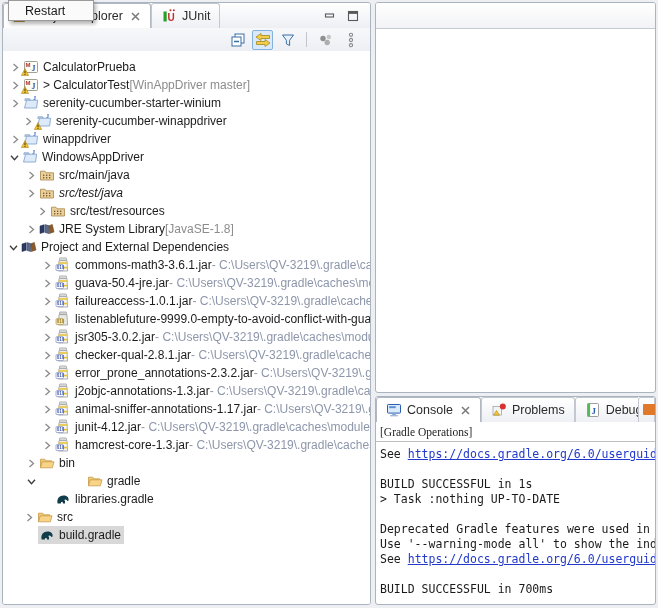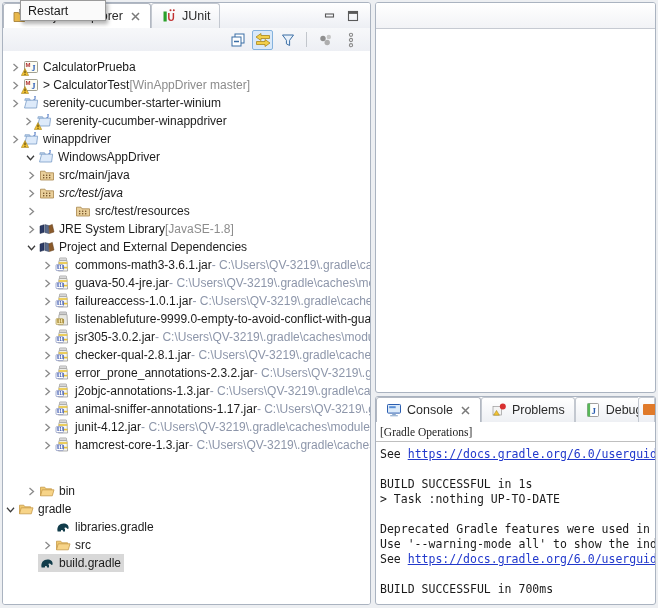--- a/index.html
+++ b/index.html
@@ -48,23 +48,23 @@
   .deco{color:#8c8c8c;}
   .jpath{color:#8d96aa;}
 
   .edstrip{height:25px;border-bottom:1px solid #c6cad2;background:linear-gradient(#ffffff,#f2f3f6);}
 
   .chead{font-size:11.5px;color:#1c1c1c;padding:4px 0 3px 4px;border-bottom:1px solid #bfbfbf;background:#fff;font-family:Liberation Serif, serif;}
   .clines{padding:5px 0 0 4px;font-family:"DejaVu Sans Mono","Liberation Mono",monospace;
           font-size:11.5px;line-height:15px;white-space:pre;color:#1a1a1a;overflow:hidden;}
   .clink{color:#2239cc;text-decoration:underline;}
 
-  .tooltip{position:absolute;left:20px;top:0;width:86px;height:21px;background:#fafafa;border:1px solid #9a9a9a;
+  .tooltip{position:absolute;left:8px;top:0;width:86px;height:21px;background:#fafafa;border:1px solid #9a9a9a;
            box-shadow:2px 3px 4px rgba(0,0,0,.3);font-size:12.5px;color:#1a1a1a;display:flex;align-items:center;
-           padding-left:7px;z-index:20;box-sizing:border-box;}
+           padding-left:16px;z-index:20;box-sizing:border-box;}
 </style>
 </head>
 <body>
 
 <div class="root">
 
   <div class="stack explorer">
     <div class="tabbar">
       <div class="tabs" id="xtabs">
           <div class="tab active">
@@ -271,21 +271,21 @@
                 <svg viewBox="0 0 8 8">
                   <path d="M4 0.5 L7.7 7.5 L0.3 7.5 Z" fill="#f2c233" stroke="#9a7a10" stroke-width="0.5"></path>
                   <rect x="3.5" y="2.6" width="1" height="2.6" fill="#403000"></rect>
                   <rect x="3.5" y="5.9" width="1" height="1" fill="#403000"></rect>
                 </svg>
               </span>
             </span>
             <span class="lbl">winappdriver</span>
           </span>
         </div>
-        <div class="trow" style="padding-left: 20px;">
+        <div class="trow" style="padding-left: 4px;">
           <span class="chev">
             <svg viewBox="0 0 9 9">
               <path d="M1 2.8 L4.5 6.8 L8 2.8" fill="none" stroke="#3c3c3c" stroke-width="1.3"></path>
             </svg>
           </span>
           <span class="grp">
             <span class="ic">
               <span class="icbase">
                 <svg viewBox="0 0 16 16">
                   <path d="M2 6 L2 3.8 L6.6 3.8 L7.6 6" fill="#c8dcf0" stroke="#7a9cc6" stroke-width="0.8"></path>
@@ -340,21 +340,21 @@
                     <circle cx="4.7" cy="10.8" r="0.75"></circle>
                     <circle cx="7.7" cy="10.8" r="0.75"></circle>
                     <circle cx="10.7" cy="10.8" r="0.75"></circle>
                   </g>
                 </svg>
               </span>
             </span>
             <span class="lbl">src/test/java</span>
           </span>
         </div>
-        <div class="trow" style="padding-left: 21px; gap: 36px;">
+        <div class="trow" style="padding-left: 32px;">
           <span class="chev">
             <svg viewBox="0 0 9 9">
               <path d="M2.5 1 L6.5 4.5 L2.5 8" fill="none" stroke="#8a8a8a" stroke-width="1.3"></path>
             </svg>
           </span>
           <span class="grp">
             <span class="ic">
               <span class="icbase">
                 <svg viewBox="0 0 16 16">
                   <path d="M1.5 13 L1.5 4.2 L6 4.2 L7 5.8 L14.5 5.8 L14.5 13 Z" fill="#e9cf9a" stroke="#a8854a" stroke-width="0.8"></path>
@@ -385,21 +385,21 @@
                   <path d="M1 12.5 L5 11.3 L5 3.8 L1 5 Z" fill="#2b3a66" stroke="#1a2440" stroke-width="0.5"></path>
                   <path d="M5.8 11.4 L9.8 12.6 L9.8 4.6 L5.8 3.6 Z" fill="#5a6a8a" stroke="#33405e" stroke-width="0.5"></path>
                   <path d="M10.4 12.6 L15 11 L13.3 3.4 L9.9 4.8 Z" fill="#8a5a2a" stroke="#5e3a18" stroke-width="0.5"></path>
                 </svg>
               </span>
             </span>
             <span class="lbl">JRE System Library</span>
             <span class="deco"> [JavaSE-1.8]</span>
           </span>
         </div>
-        <div class="trow" style="padding-left: 21px;">
+        <div class="trow" style="padding-left: 3px;">
           <span class="chev">
             <svg viewBox="0 0 9 9">
               <path d="M1 2.8 L4.5 6.8 L8 2.8" fill="none" stroke="#3c3c3c" stroke-width="1.3"></path>
             </svg>
           </span>
           <span class="grp">
             <span class="ic">
               <span class="icbase">
                 <svg viewBox="0 0 16 16">
                   <path d="M1 12.5 L5 11.3 L5 3.8 L1 5 Z" fill="#2b3a66" stroke="#1a2440" stroke-width="0.5"></path>
@@ -654,39 +654,39 @@
                   <rect x="3.5" y="9.8" width="9" height="1.6" fill="#e8c23a"></rect>
                   <rect x="1" y="7.6" width="7.4" height="6" rx="1" fill="#ffffff" stroke="#6a78b0" stroke-width="0.6"></rect>
                   <text x="1.7" y="12.4" font-size="4.6" font-weight="bold" fill="#3a56b0" font-family="Liberation Sans,sans-serif">010</text>
                 </svg>
               </span>
             </span>
             <span class="lbl">hamcrest-core-1.3.jar</span>
             <span class="jpath"> - C:\Users\QV-3219\.gradle\caches</span>
           </span>
         </div>
-        <div class="trow" style="padding-left: 21px; margin-top: 28px;">
+        <div class="trow" style="padding-left: 21px;">
           <span class="chev">
             <svg viewBox="0 0 9 9">
               <path d="M2.5 1 L6.5 4.5 L2.5 8" fill="none" stroke="#8a8a8a" stroke-width="1.3"></path>
             </svg>
           </span>
           <span class="grp">
             <span class="ic">
               <span class="icbase">
                 <svg viewBox="0 0 16 16">
                   <path d="M1.5 12.8 L1.5 4.2 L5.8 4.2 L6.9 5.8 L12.6 5.8 L12.6 7" fill="#f0c970" stroke="#c69a4a" stroke-width="0.8"></path>
                   <path d="M1.5 12.8 L3.2 6.8 L15 6.8 L13.3 12.8 Z" fill="#f7d488" stroke="#c69a4a" stroke-width="0.8"></path>
                 </svg>
               </span>
             </span>
             <span class="lbl">bin</span>
           </span>
         </div>
-        <div class="trow" style="">
+        <div class="trow" style="padding-left: 21px; gap: 48px;">
           <span class="chev">
             <svg viewBox="0 0 9 9">
               <path d="M1 2.8 L4.5 6.8 L8 2.8" fill="none" stroke="#3c3c3c" stroke-width="1.3"></path>
             </svg>
           </span>
           <span class="grp">
             <span class="ic">
               <span class="icbase">
                 <svg viewBox="0 0 16 16">
                   <path d="M1.5 12.8 L1.5 4.2 L5.8 4.2 L6.9 5.8 L12.6 5.8 L12.6 7" fill="#f0c970" stroke="#c69a4a" stroke-width="0.8"></path>
@@ -703,21 +703,21 @@
             <span class="ic">
               <span class="icbase">
                 <svg viewBox="0 0 16 16">
                   <path d="M2.6 12.6 C1.4 7.2 4.8 4.4 8.4 4.4 C12 4.4 13.6 6.4 13.6 8.4 C13.6 9.8 12.8 10.4 12.1 9.6 C11.3 8.7 10.7 8.1 9.9 8.6 C9.3 9 9.3 9.9 10 10.1 L10 12.6 L8.1 12.6 L7.6 10.9 L6.2 10.9 L5.8 12.6 Z" fill="#113c4a"></path>
                 </svg>
               </span>
             </span>
             <span class="lbl">libraries.gradle</span>
           </span>
         </div>
-        <div class="trow" style="padding-left: 37px;">
+        <div class="trow" style="padding-left: 19px;">
           <span class="chev">
             <svg viewBox="0 0 9 9">
               <path d="M2.5 1 L6.5 4.5 L2.5 8" fill="none" stroke="#8a8a8a" stroke-width="1.3"></path>
             </svg>
           </span>
           <span class="grp">
             <span class="ic">
               <span class="icbase">
                 <svg viewBox="0 0 16 16">
                   <path d="M1.5 12.8 L1.5 4.2 L5.8 4.2 L6.9 5.8 L12.6 5.8 L12.6 7" fill="#f0c970" stroke="#c69a4a" stroke-width="0.8"></path>

